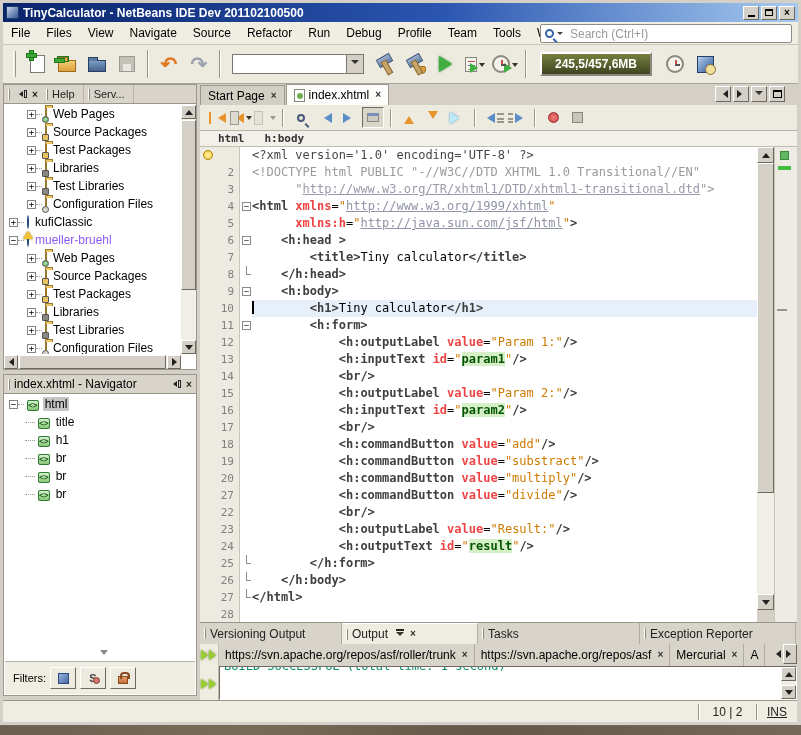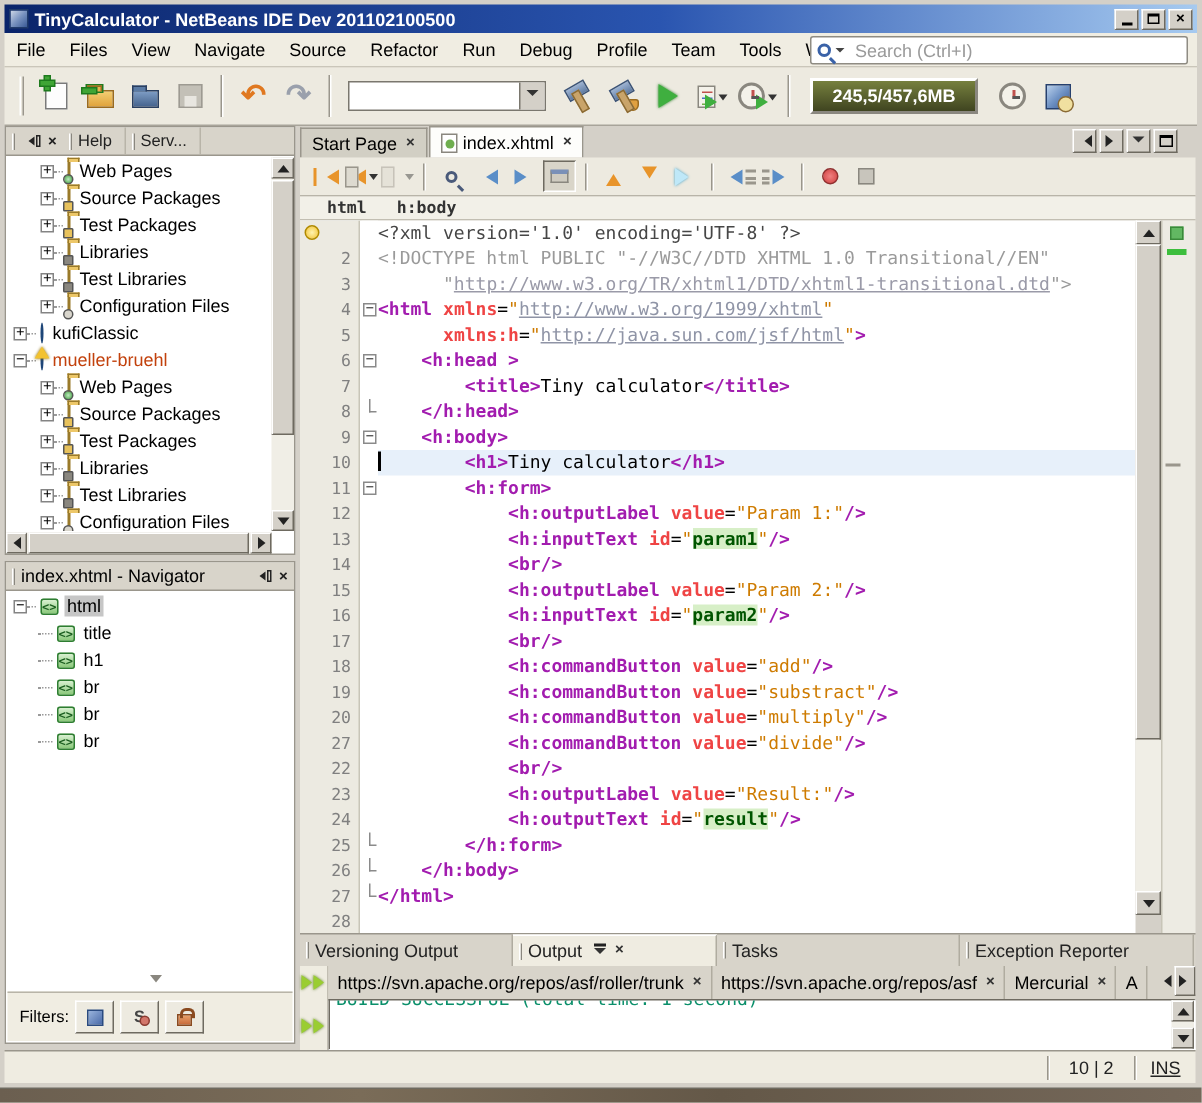--- a/index.html
+++ b/index.html
@@ -170,21 +170,21 @@
   .fbox { position:absolute; left:1px; top:4px; width:9px; height:9px; border:1px solid #8a8a8a; background:#fff;
     font-size:9px; line-height:7px; text-align:center; color:#333; font-family:"DejaVu Sans Mono",monospace; }
   .fend { position:absolute; left:5px; top:0; width:5px; height:9px; border-left:1px solid #8a8a8a; border-bottom:1px solid #8a8a8a; }
   .codecol { position:absolute; top:0; left:52px; right:0; height:100%; }
   .crow { height:17px; line-height:17px; font-family:"DejaVu Sans Mono",monospace; font-size:12px; white-space:pre; }
   .crow.current { background:#E7F0FA; }
   .caret { display:inline-block; width:2px; height:13px; background:#000; vertical-align:-2px; margin-right:-2px; }
   .c-p { color:#464646; }
   .c-d { color:#9a9a9a; }
   .c-du { color:#9a9aa8; text-decoration:underline; }
-  .c-t { color:#a21caf; font-weight:bold; }
+  .c-t { color:#404040; font-weight:bold; }
   .c-a { color:#ef4444; font-weight:bold; }
   .c-x { color:#000; }
   .c-v { color:#CE7B00; }
   .c-u { color:#8f94a6; text-decoration:underline; }
   .c-hv { color:#005500; font-weight:bold; background:#D7EFC7; }
 
   .ed-vscroll { top:147px; left:757px; width:17px; height:463px; }
   .stripe { top:147px; left:774px; width:23px; height:475px; background:#EDEBE3; border-left:1px solid #c8c5b8; }
   .st-sq { position:absolute; left:5px; top:4px; width:9px; height:9px; background:#62B862; border:1px solid #3a8a3a; }
   .st-dash { position:absolute; left:3px; top:19px; width:13px; height:4px; background:#3DBE3D; }
@@ -389,21 +389,21 @@
           <span class="expander">+</span>
           <span class="dots"></span>
           <span class="ticon"><span class="globe"></span></span>
           <span class="tlabel">kufiClassic</span>
         </div>
         <div class="trow">
           <span style="width:4px;flex:none;"></span>
           <span class="expander">−</span>
           <span class="dots"></span>
           <span class="ticon"><span class="globe"></span><span class="warn"></span></span>
-          <span class="tlabel" style="color:#c2410c;">mueller-bruehl</span>
+          <span class="tlabel" style="color:#8b5cf6;">mueller-bruehl</span>
         </div>
         <div class="trow">
           <span style="width:22px;flex:none;"></span>
           <span class="expander">+</span>
           <span class="dots"></span>
           <span class="ticon"><span class="fld"><span class="badge b-web"></span></span></span>
           <span class="tlabel">Web Pages</span>
         </div>
         <div class="trow">
           <span style="width:22px;flex:none;"></span>

